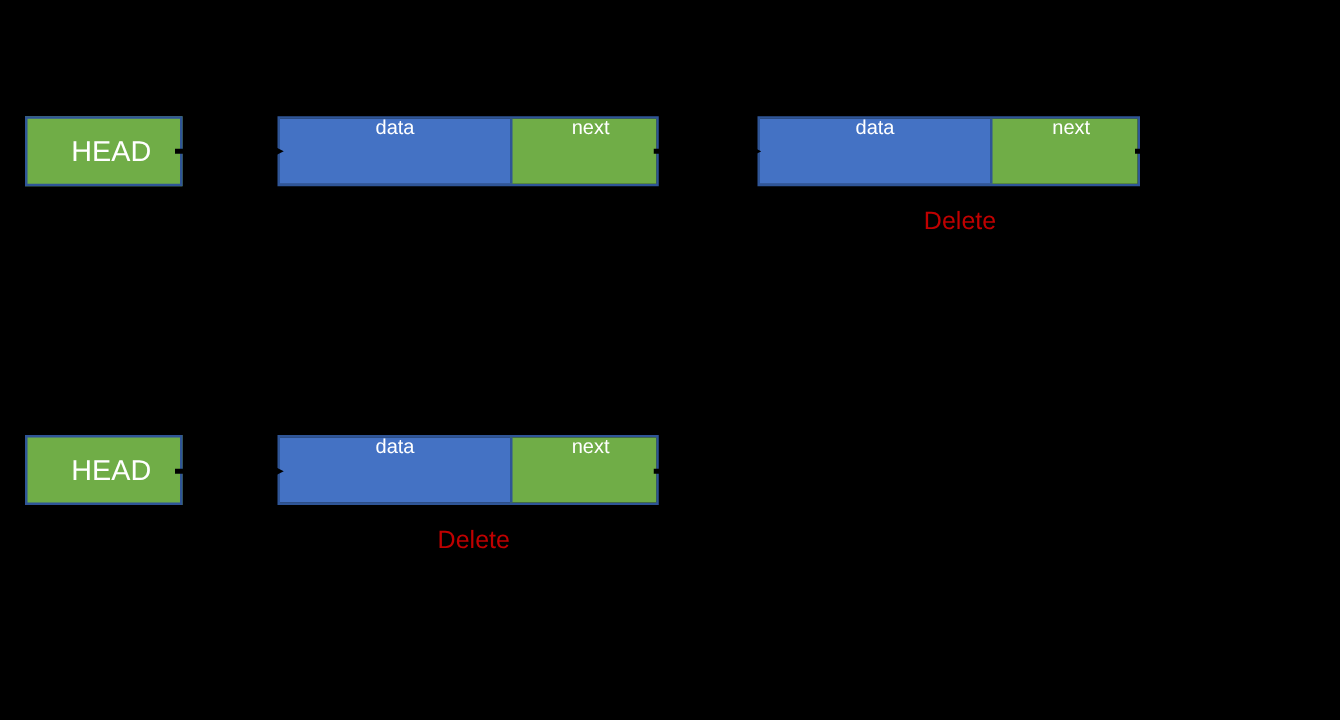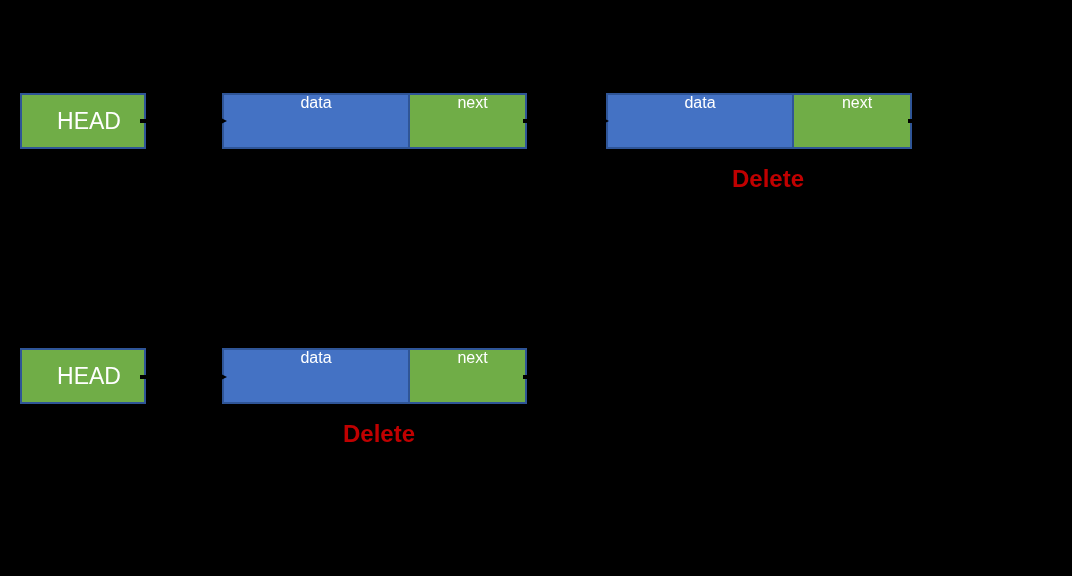--- a/index.html
+++ b/index.html
@@ -47,22 +47,22 @@
     font-size: 16px;
     line-height: 1;
     height: 100%;
   }
   .cell-data { background: var(--node_blue); flex: 0 0 184px; }
   .cell-next { background: var(--node_green); flex: 1 1 auto; border-left: 2px solid var(--node_border); padding-left: 10px; }
   .delete-label {
     position: absolute;
     transform: translateX(-50%);
     color: var(--delete_red);
-    font-size: 24px;
-    font-weight: bold;
+    font-size: 20px;
+    font-weight: normal;
     line-height: 1;
     white-space: nowrap;
   }
   .arrow-layer {
     position: absolute;
     left: 0; top: 0;
     width: 1072px; height: 576px;
     pointer-events: none;
   }
 </style>

